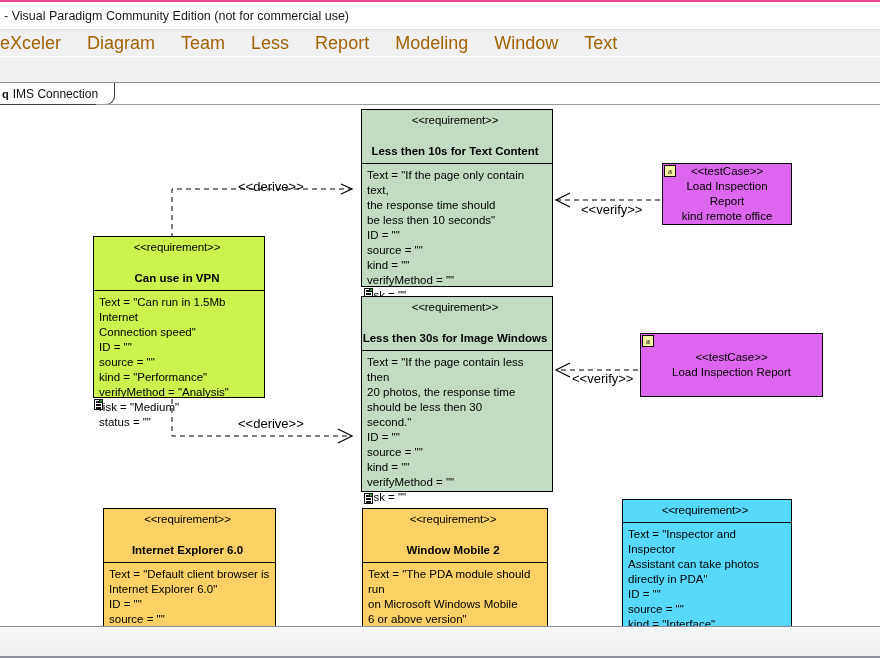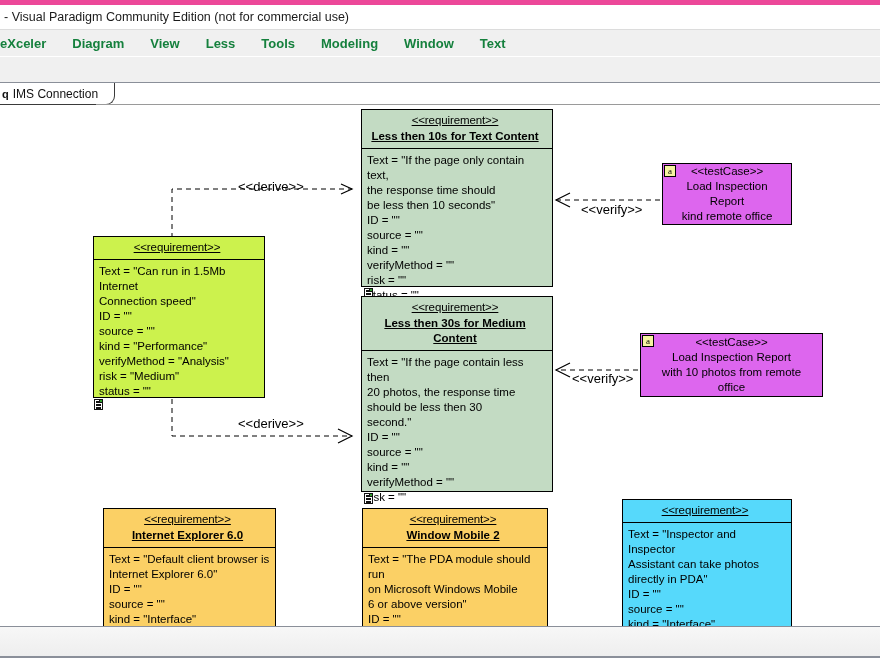--- a/index.html
+++ b/index.html
@@ -15,43 +15,42 @@
   .app {
     position: absolute; inset: 0;
     display: flex; flex-direction: column;
     background: #ffffff;
   }
 
   
   .titlebar {
     height: 29px;
     background: #ffffff;
-    border-top: 5px solid #ec4899;
+    border-top: 2px solid #ec4899;
     display: flex; align-items: center;
     padding-left: 4px;
     font-size: 12.5px;
     color: #1a1a1a;
     box-sizing: border-box;
   }
 
   
   .menubar {
     height: 27px;
     background: #f0f0f0;
     border-top: 1px solid #dcdcdc;
     display: flex; align-items: center;
     box-sizing: border-box;
   }
   .menu-item {
-    font-size: 13px;
-    color: #15803d;
+    font-size: 18px;
+    color: #a16207;
     padding: 3px 13px;
     white-space: nowrap;
     cursor: default;
-    font-weight: bold;
   }
   .menu-item:first-child { padding-left: 0px; }
 
   
   .toolbar {
     height: 27px;
     background: #f0f0f0;
     border-top: 1px solid #ffffff;
     border-bottom: 1px solid #8a8f99;
     box-sizing: border-box;
@@ -106,33 +105,32 @@
     border: 1px solid #000000;
     box-sizing: border-box;
     font-size: 11.5px;
     color: #000000;
     line-height: 1.30;
   }
   .node-head {
     text-align: center;
     padding: 3px 4px 4px 0;
     box-sizing: border-box;
-    text-decoration: underline;
   }
   .node-head .stereo {
     display: block;
     font-size: 11.5px;
     font-weight: normal;
     letter-spacing: -0.1px;
   }
   .node-head .name {
     display: block;
     font-size: 11.5px;
     font-weight: bold;
-    margin-top: 1px;
+    margin-top: 16px;
   }
   .node-body {
     border-top: 1px solid #000000;
     padding: 4px 5px 4px 5px;
     box-sizing: border-box;
   }
   .attr {
     white-space: pre-wrap;
     font-size: 11.5px;
     line-height: 1.31;
@@ -213,23 +211,23 @@
 
 <div class="app">
 
   <div class="titlebar">
     <span>- Visual Paradigm Community Edition (not for commercial use)</span>
   </div>
 
   <div class="menubar">
     <div class="menu-item">eXceler</div>
     <div class="menu-item">Diagram</div>
-    <div class="menu-item">View</div>
+    <div class="menu-item">Team</div>
     <div class="menu-item">Less</div>
-    <div class="menu-item">Tools</div>
+    <div class="menu-item">Report</div>
     <div class="menu-item">Modeling</div>
     <div class="menu-item">Window</div>
     <div class="menu-item">Text</div>
   </div>
 
   <div class="toolbar"></div>
 
   <div class="tabstrip">
     <div class="tab">
       <span class="tab-icon">q</span>
@@ -294,40 +292,41 @@
 verifyMethod = ""
 risk = ""
 status = ""</div>
       </div>
     </div>
     <div class="doc-icon" style="left:364px; top:183px;"></div>
 
     <div class="node fill-green" style="left:361px; top:191px; width:192px; height:196px;">
       <div class="node-head">
         <span class="stereo">&lt;&lt;requirement&gt;&gt;</span>
-        <span class="name">Less then 30s for Medium Content</span>
+        <span class="name">Less then 30s for Image Windows</span>
       </div>
       <div class="node-body">
         <div class="attr">Text = "If the page contain less then
 20 photos, the response time
 should be less then 30
 second."
 ID = ""
 source = ""
 kind = ""
 verifyMethod = ""
 risk = ""
 status = ""</div>
       </div>
     </div>
     <div class="doc-icon" style="left:364px; top:388px;"></div>
 
     <div class="node fill-lime" style="left:93px; top:131px; width:172px; height:162px;">
       <div class="node-head">
         <span class="stereo">&lt;&lt;requirement&gt;&gt;</span>
+        <span class="name">Can use in VPN</span>
       </div>
       <div class="node-body">
         <div class="attr">Text = "Can run in 1.5Mb Internet
 Connection speed"
 ID = ""
 source = ""
 kind = "Performance"
 verifyMethod = "Analysis"
 risk = "Medium"
 status = ""</div>
@@ -381,20 +380,19 @@
       <span class="tc-badge">a</span>
       <span class="tc-line">&lt;&lt;testCase&gt;&gt;</span>
       <span class="tc-line">Load Inspection Report</span>
       <span class="tc-line">kind remote office</span>
     </div>
 
     <div class="node-tc fill-magenta" style="left:640px; top:228px; width:183px; height:64px;">
       <span class="tc-badge">a</span>
       <span class="tc-line">&lt;&lt;testCase&gt;&gt;</span>
       <span class="tc-line">Load Inspection Report</span>
-      <span class="tc-line">with 10 photos from remote office</span>
     </div>
 
   </div>
 
   <div class="statusbar"></div>
 
 </div>
 
 </body></html>

